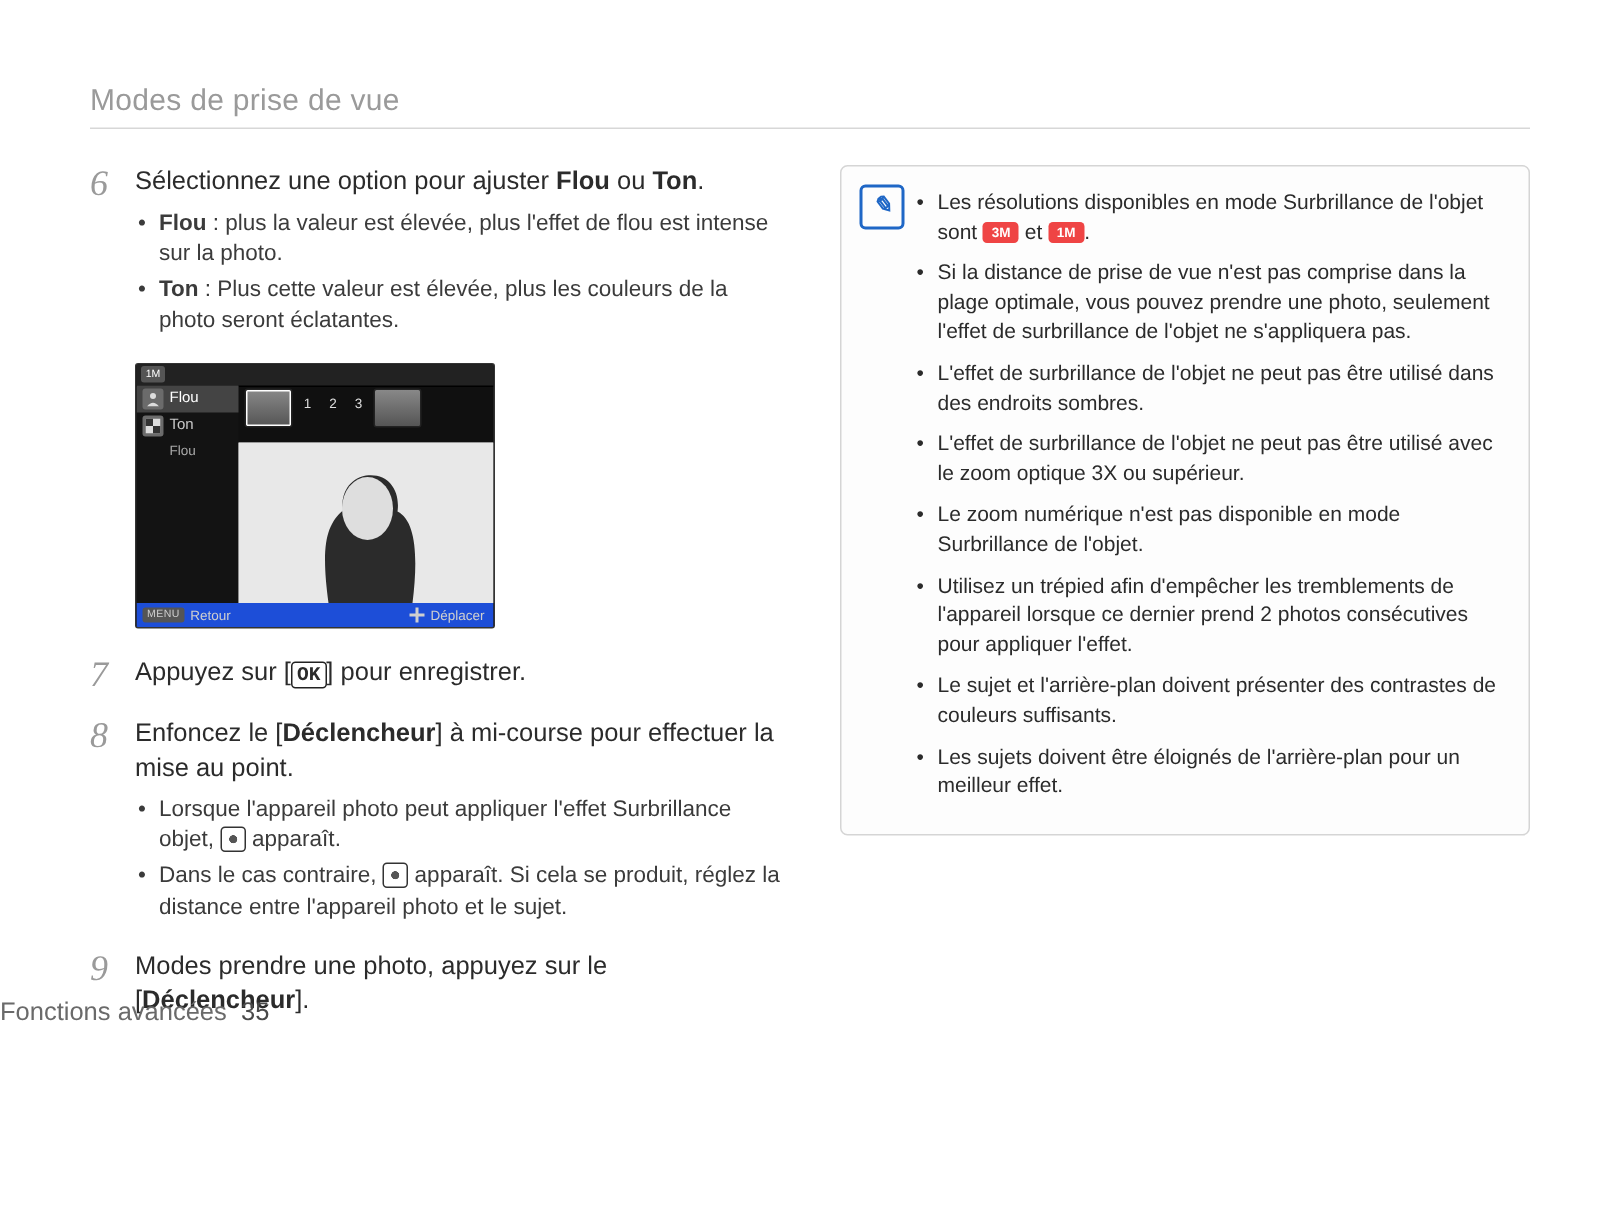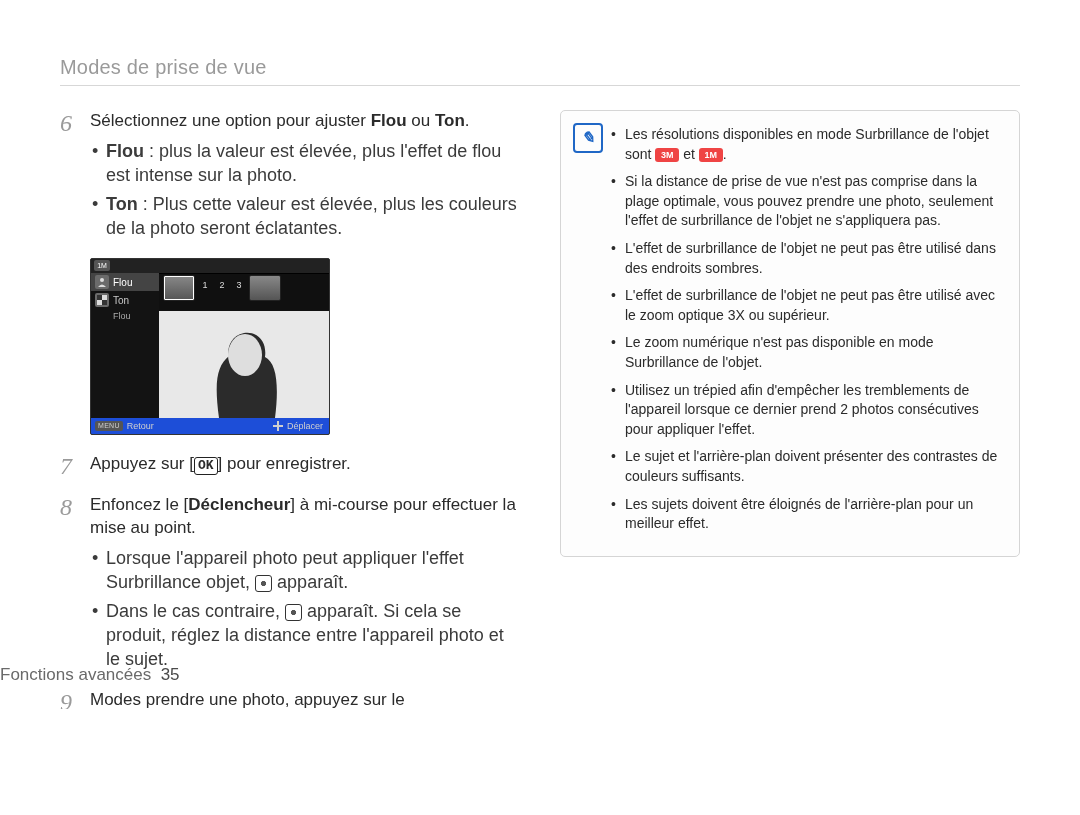--- a/index.html
+++ b/index.html
@@ -8,21 +8,21 @@
   .section-rule{border:none;border-top:1px solid #d7d7d7;margin:6px 0 24px 0;}
   .columns{display:flex;gap:40px;}
   .col-left{flex:1;min-width:0;}
   .col-right{width:460px;}
   .step{display:flex;margin-bottom:14px;}
   .step .num{width:30px;font-family:Georgia,serif;font-style:italic;font-size:24px;color:#9a9a9a;line-height:1.1;font-weight:400;}
   .step .body{flex:1;font-size:16px;line-height:1.35;font-weight:300;}
   .step .body .lead{font-size:17px;margin-bottom:4px;}
   .step .body strong{font-weight:600;}
   ul.sub{list-style:none;padding:0;margin:6px 0 0 0;}
-  ul.sub>li{position:relative;padding-left:16px;font-size:18px;line-height:1.35;margin-bottom:4px;font-weight:300;color:#3b3b3b;}
+  ul.sub>li{position:relative;padding-left:16px;font-size:15px;line-height:1.35;margin-bottom:4px;font-weight:300;color:#3b3b3b;}
   ul.sub>li::before{content:"•";position:absolute;left:2px;top:0;}
   .note-box{border:1px solid #d5d5d5;border-radius:5px;padding:14px 16px 14px 50px;position:relative;background:#fdfdfd;font-size:14px;line-height:1.4;font-weight:300;}
   .note-box .note-icon{position:absolute;left:12px;top:12px;width:26px;height:26px;border:2px solid #1f67c6;border-radius:4px;display:flex;align-items:center;justify-content:center;font-style:italic;font-family:Georgia,serif;color:#1f67c6;font-weight:700;font-size:16px;}
   .note-box ul{list-style:none;margin:0;padding:0;}
   .note-box ul>li{position:relative;padding-left:14px;margin-bottom:8px;}
   .note-box ul>li::before{content:"•";position:absolute;left:0;top:0;}
   .inline-badge{display:inline-block;min-width:18px;height:14px;line-height:14px;font-size:9px;background:#ef4444;color:#fff;border-radius:3px;padding:0 3px;text-align:center;vertical-align:middle;font-family:Arial,sans-serif;font-weight:700;}
   .ok-key{display:inline-block;border:1.5px solid #222;border-radius:3px;padding:0 3px;font-weight:700;font-size:13px;line-height:16px;font-family:Liberation Mono, monospace;}
   .square-icon{display:inline-block;width:15px;height:15px;border:1.5px solid #333;border-radius:3px;vertical-align:text-bottom;position:relative;}
   .square-icon::after{content:"";position:absolute;inset:3px;border-radius:2px;background:radial-gradient(circle,#555 40%,transparent 45%);} 

